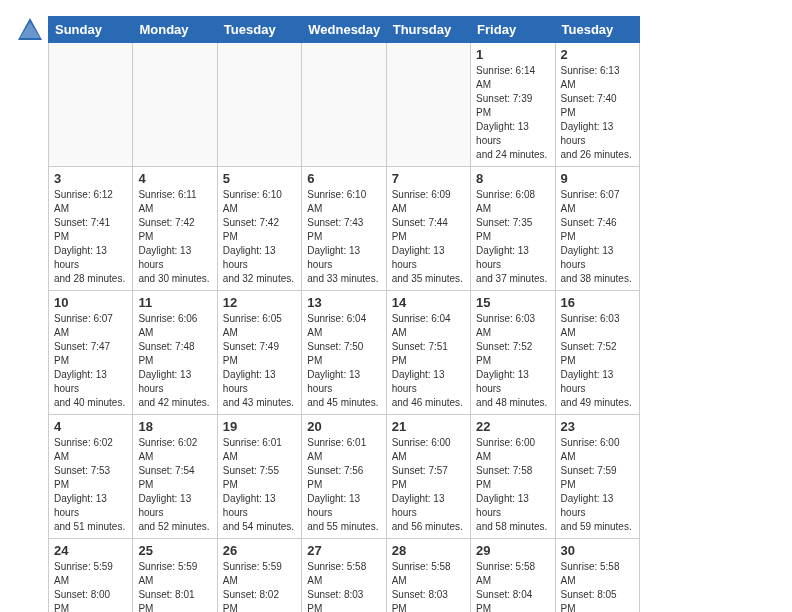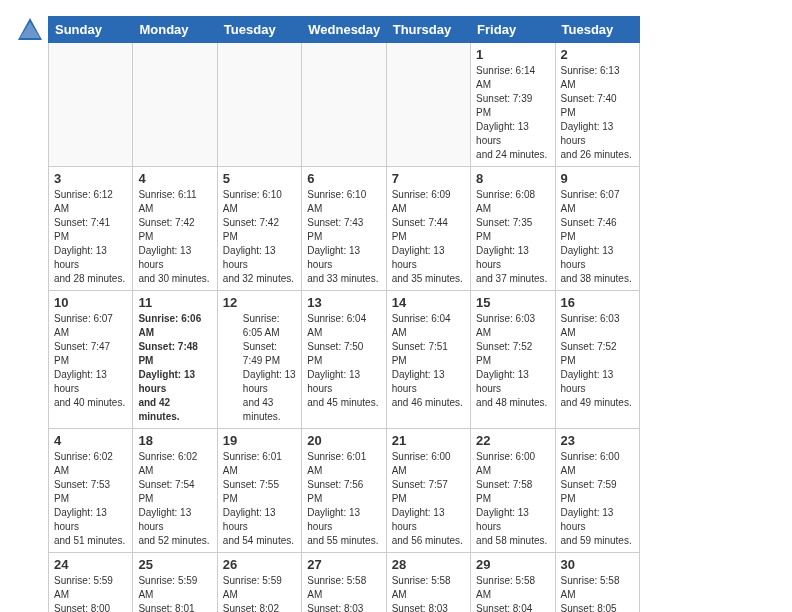--- a/index.html
+++ b/index.html
@@ -202,28 +202,28 @@
         <tr>
           <td>
             <span class="day-num">10</span>
             <div class="day-info" style="white-space: pre-line;">Sunrise: 6:07 AM
 Sunset: 7:47 PM
 Daylight: 13 hours
 and 40 minutes.</div>
           </td>
           <td>
             <span class="day-num">11</span>
-            <div class="day-info" style="white-space: pre-line; font-weight: bold;">Sunrise: 6:06 AM
+            <div class="day-info" style="white-space: pre-line;">Sunrise: 6:06 AM
 Sunset: 7:48 PM
 Daylight: 13 hours
 and 42 minutes.</div>
           </td>
           <td>
             <span class="day-num">12</span>
-            <div class="day-info" style="white-space: pre-line; margin-left: 20px;">Sunrise: 6:05 AM
+            <div class="day-info" style="white-space: pre-line;">Sunrise: 6:05 AM
 Sunset: 7:49 PM
 Daylight: 13 hours
 and 43 minutes.</div>
           </td>
           <td>
             <span class="day-num">13</span>
             <div class="day-info" style="white-space: pre-line;">Sunrise: 6:04 AM
 Sunset: 7:50 PM
 Daylight: 13 hours
 and 45 minutes.</div>

